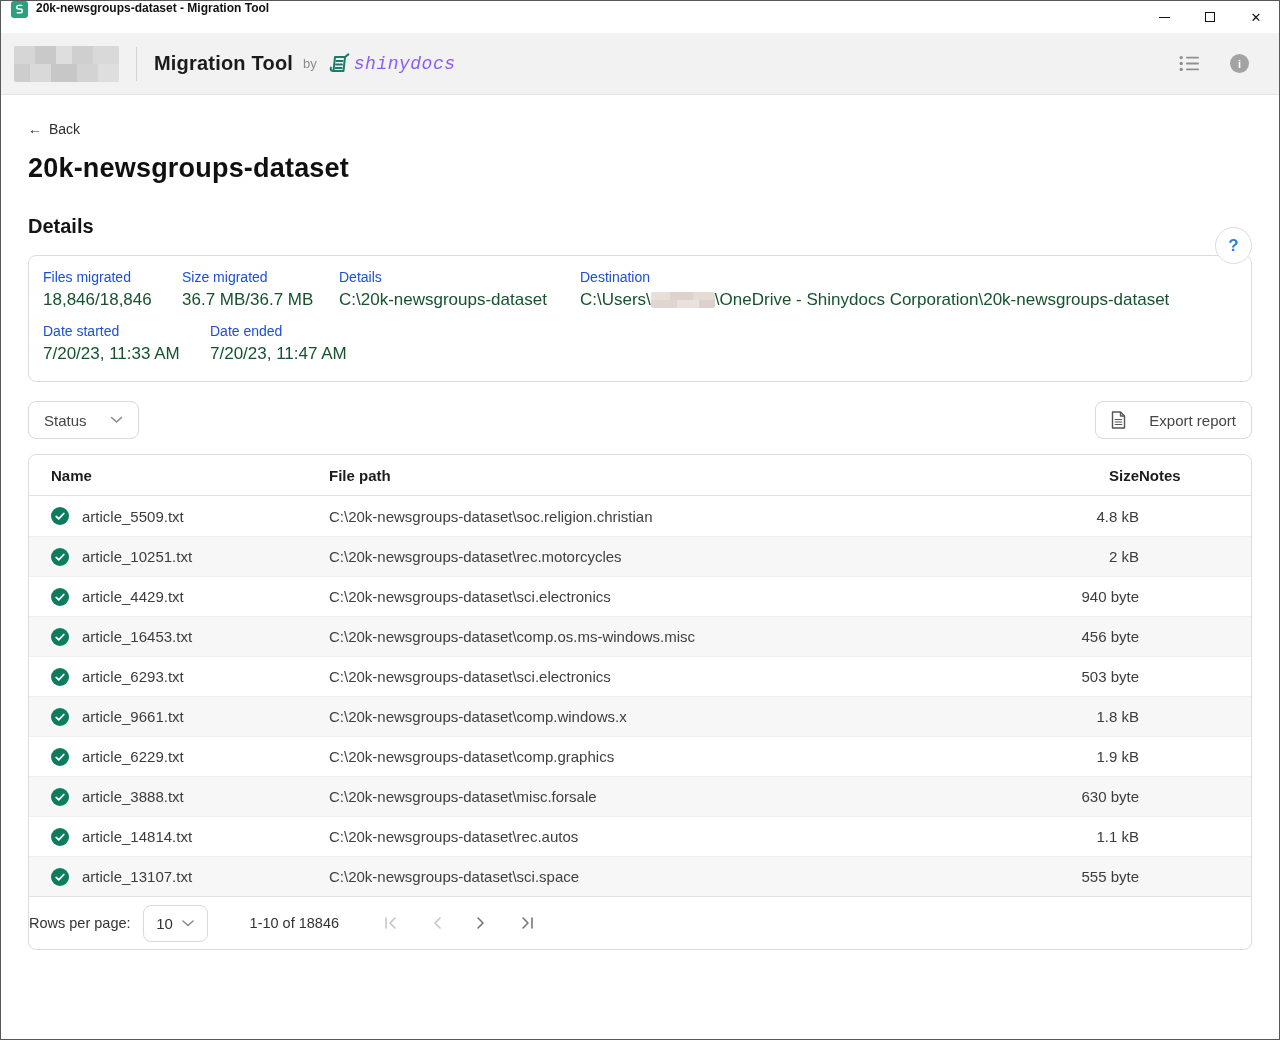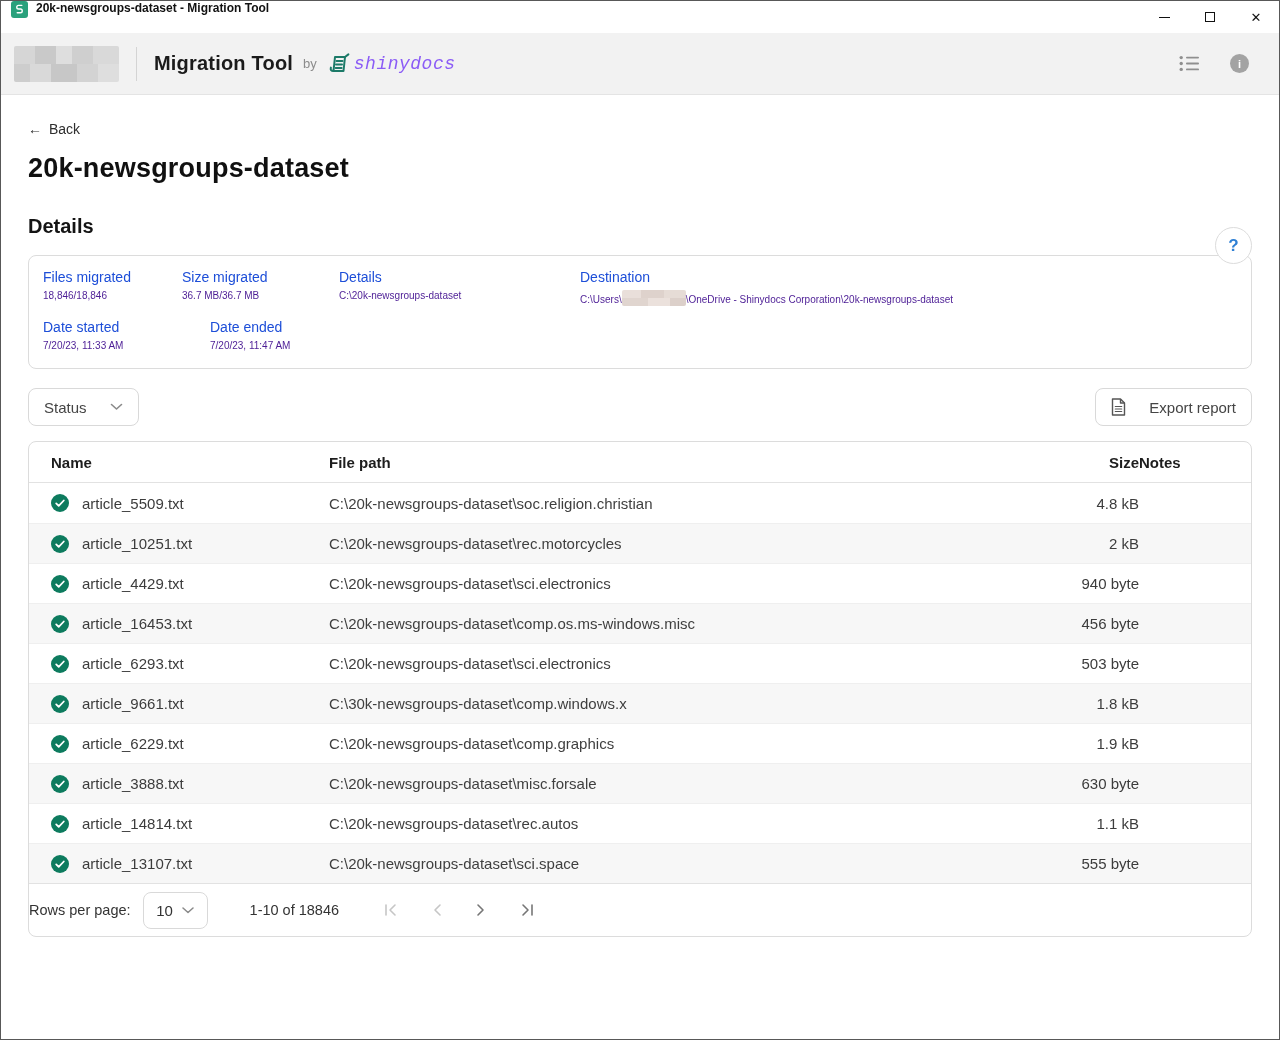--- a/index.html
+++ b/index.html
@@ -39,21 +39,21 @@
   .back-link { display:inline-flex; align-items:center; gap:7px; font-size:14px; color:#2e2e2e; text-decoration:none; cursor:pointer; }
   .help-btn { position:absolute; top:132px; right:27px; width:37px; height:37px; border-radius:50%; border:1px solid #dcdcdc; background:#fff; color:#2e7fd4; font-size:17px; font-weight:600; cursor:pointer; display:flex; align-items:center; justify-content:center; }
   h1.page-title { margin-top:15px; font-size:27px; font-weight:700; color:#101010; letter-spacing:.2px; }
   h2.section { font-size:20px; font-weight:700; color:#141414; }
   .details-heading { margin-top:31px; }
 
   .details-card { margin-top:17px; border:1px solid #dcdcdc; border-radius:8px; padding:13px 14px 17px; }
   .d-row { display:flex; }
   .d-row + .d-row { margin-top:13px; }
   .d-col .d-label { font-size:14px; color:#1d4ed8; margin-bottom:5px; }
-  .d-col .d-value { font-size:10px; color:#4c1d95; }
+  .d-col .d-value { font-size:17px; color:#14532d; }
   .dc1 { width:139px; } .dc2 { width:157px; } .dc3 { width:241px; } .dc4 { flex:1; }
   .dd1 { width:167px; }
   .redacted { display:inline-block; width:64px; height:16px; vertical-align:-3px; border-radius:2px;
     background-image:
       linear-gradient(90deg,#e9dfda 0 30%,#ded2cc 0 65%,#e6dcd6 0),
       linear-gradient(90deg,#e0d5cf 0 40%,#ebe1dc 0 75%,#dcd0ca 0);
     background-size:100% 50%; background-position:top,bottom; background-repeat:no-repeat; }
 
   .files-heading { margin-top:40px; }
   .files-toolbar { margin-top:19px; display:flex; justify-content:space-between; align-items:center; }
@@ -292,21 +292,21 @@
         <div class="tgrid trow">
           <div class="td-name">
               <span>
                 <svg width="18" height="18" viewBox="0 0 18 18">
                   <circle cx="9" cy="9" r="9" fill="#0d7b5e"></circle>
                   <path d="M5.2 9.4 l2.5 2.5 L12.8 6.5" fill="none" stroke="#fff" stroke-width="1.8" stroke-linecap="round" stroke-linejoin="round"></path>
                 </svg>
               </span>
               <span>article_9661.txt</span>
             </div>
-          <div class="td-path">C:\30k-newsgroups-dataset\comp.windows.x</div>
+          <div class="td-path">C:\20k-newsgroups-dataset\comp.windows.x</div>
           <div class="td-size">1.8 kB</div>
           <div></div>
         </div>
         <div class="tgrid trow">
           <div class="td-name">
               <span>
                 <svg width="18" height="18" viewBox="0 0 18 18">
                   <circle cx="9" cy="9" r="9" fill="#0d7b5e"></circle>
                   <path d="M5.2 9.4 l2.5 2.5 L12.8 6.5" fill="none" stroke="#fff" stroke-width="1.8" stroke-linecap="round" stroke-linejoin="round"></path>
                 </svg>

